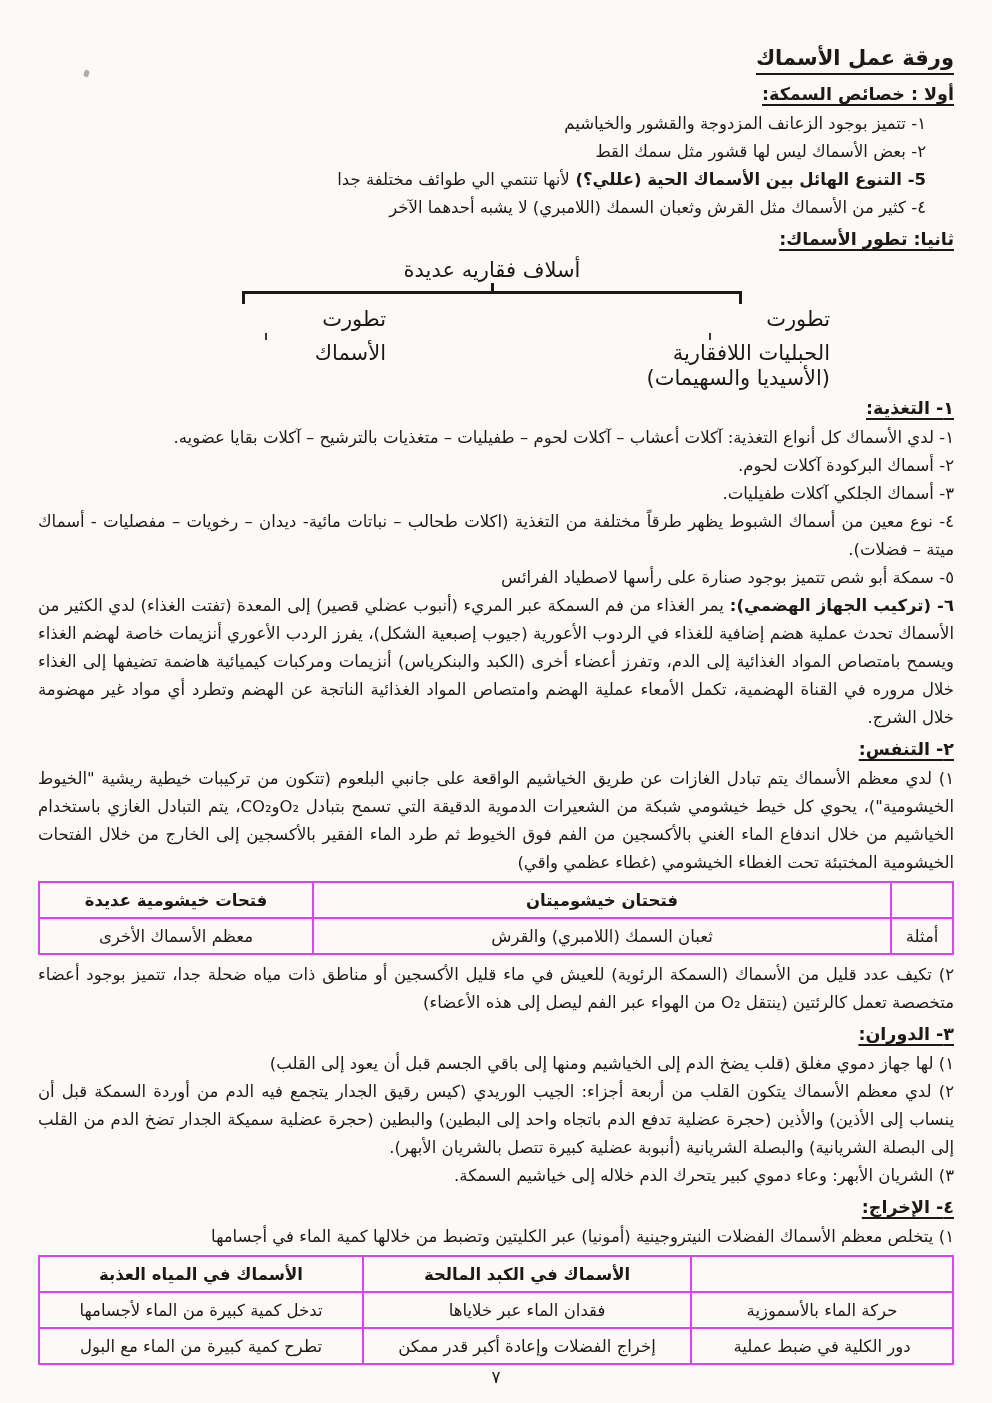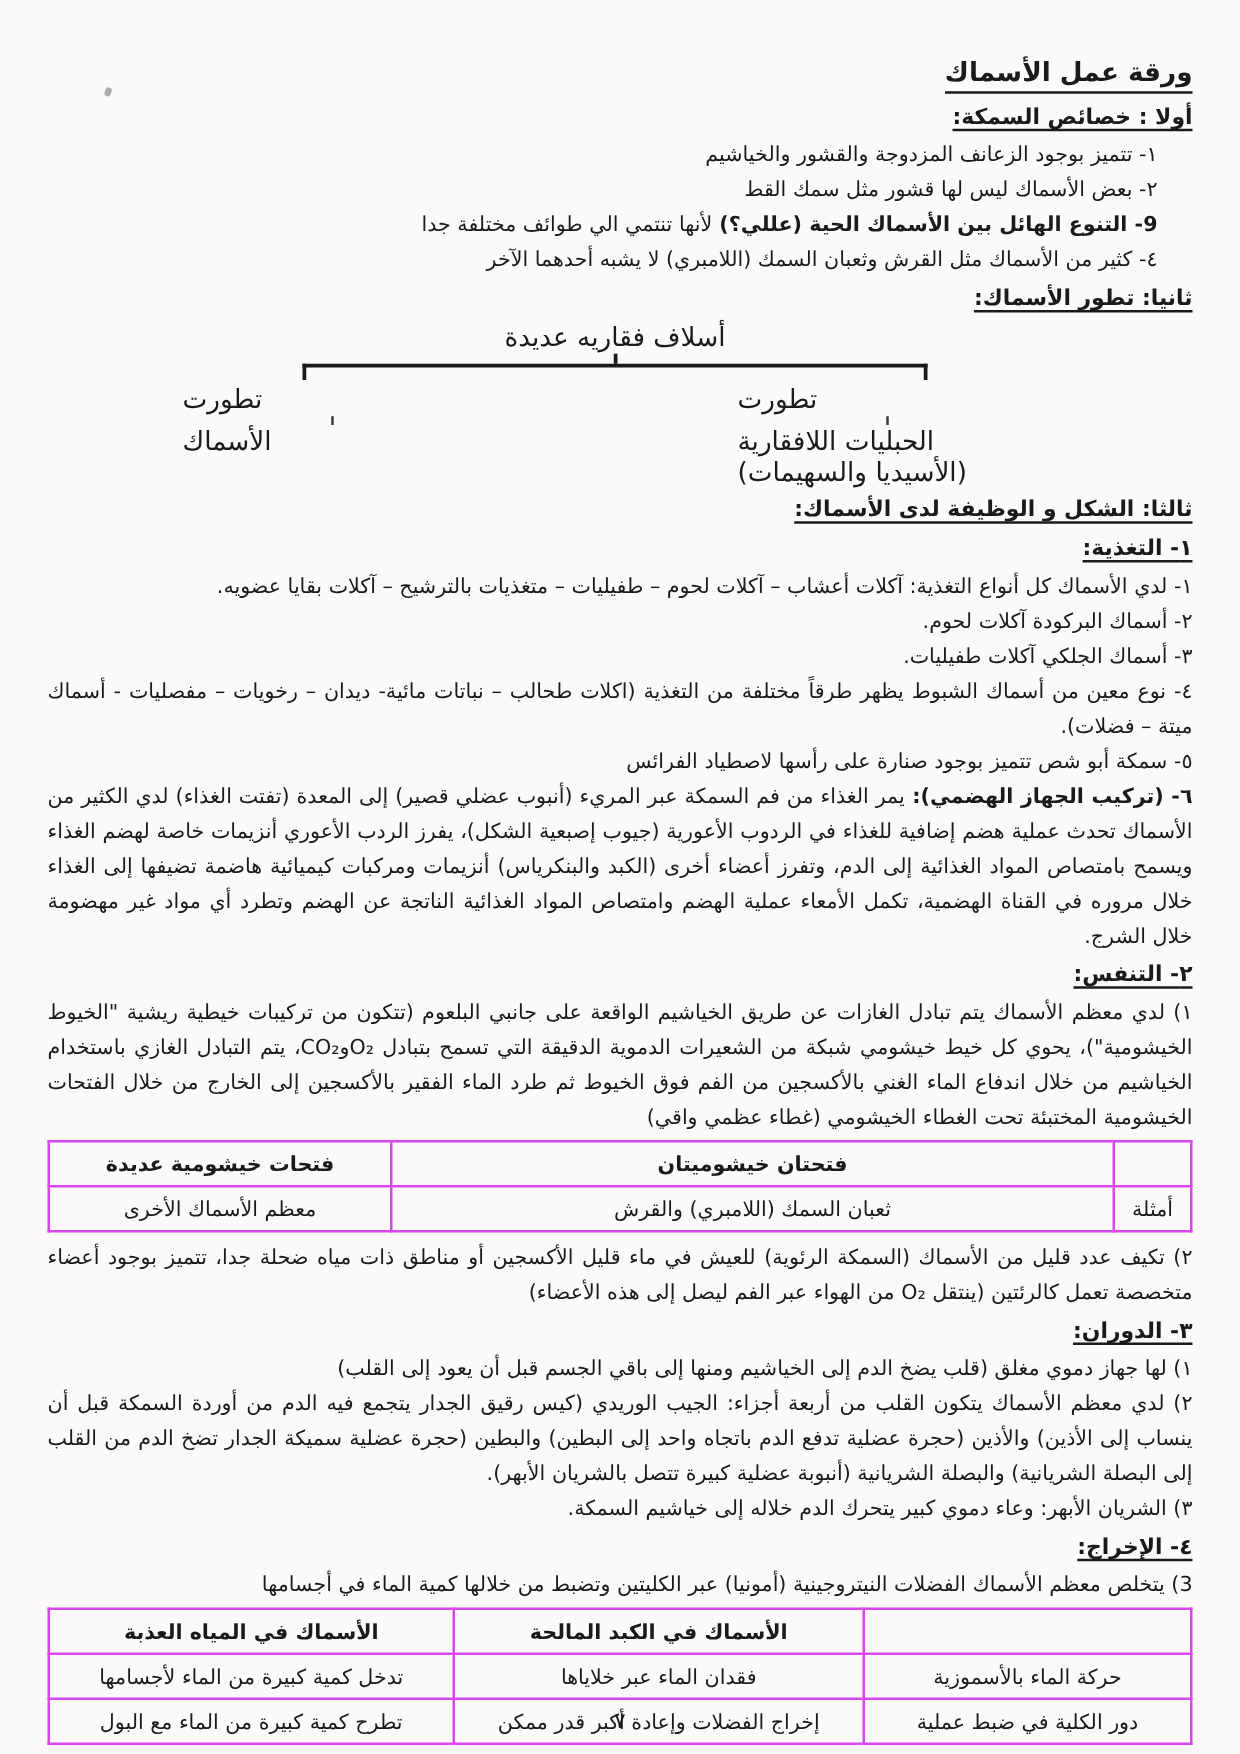--- a/index.html
+++ b/index.html
@@ -33,21 +33,21 @@
   .b{font-weight:bold;}
   
   .tree{width:500px;margin:4px auto 2px auto;position:relative;right:4px;font-size:21px;}
   .tree-root{text-align:center;line-height:26px;}
   .tick-v{width:3px;height:8px;background:#1b1a18;margin:0 auto;}
   .bracket{height:11px;border-top:3px solid #1b1a18;position:relative;margin:0;}
   .bracket::before,.bracket::after{content:"";position:absolute;top:-3px;width:3px;height:13px;background:#1b1a18;}
   .bracket::before{right:0;}
   .bracket::after{left:0;}
   .branches{display:flex;justify-content:space-between;margin-top:2px;}
-  .branch{width:240px;text-align:left;line-height:25px;}
+  .branch{width:240px;text-align:right;line-height:25px;}
   .branch-right{transform:translateX(88px);}
   .branch-left{transform:translateX(-96px);}
   .tick-dot{width:2px;height:7px;background:#3c3a36;margin:1px auto;}
   
   table{width:100%;border-collapse:collapse;font-size:16.5px;table-layout:fixed;margin:4px 0 6px 0;}
   td{border:2px solid #d946ef;padding:2px 8px;text-align:center;height:30px;overflow:hidden;white-space:nowrap;}
   .thead td{font-weight:bold;}
   .pageno{position:absolute;bottom:16px;left:0;right:0;text-align:center;font-size:17px;}
   .sect{margin-bottom:2px;}
 </style>
@@ -56,21 +56,21 @@
 
 <div class="page">
   <div class="speck"></div>
 
   <div class="title"><span>ورقة عمل الأسماك</span></div>
 
   <div class="sect">
     <div class="h">أولا : خصائص السمكة:</div>
     <div class="line indent"><span class="b"></span><span>١- تتميز بوجود الزعانف المزدوجة والقشور والخياشيم</span></div>
     <div class="line indent"><span class="b"></span><span>٢- بعض الأسماك ليس لها قشور مثل سمك القط</span></div>
-    <div class="line indent"><span class="b">9- التنوع الهائل بين الأسماك الحية (عللي؟)  </span><span>لأنها تنتمي الي طوائف مختلفة جدا</span></div>
+    <div class="line indent"><span class="b">5- التنوع الهائل بين الأسماك الحية (عللي؟)  </span><span>لأنها تنتمي الي طوائف مختلفة جدا</span></div>
     <div class="line indent"><span class="b"></span><span>٤- كثير من الأسماك مثل القرش وثعبان السمك (اللامبري) لا يشبه أحدهما الآخر</span></div>
   </div>
 
   <div class="sect">
     <div class="h">ثانيا: تطور الأسماك:</div>
     <div class="tree">
       <div class="tree-root">أسلاف فقاريه عديدة</div>
       <div class="tick-v"></div>
       <div class="bracket"></div>
       <div class="branches">
@@ -82,21 +82,20 @@
         </div>
         <div class="branch branch-left">
           <div>تطورت</div>
           <div class="tick-dot"></div>
           <div>الأسماك</div>
         </div>
       </div>
     </div>
   </div>
 
-  <div class="h">ثالثا: الشكل و الوظيفة لدى الأسماك:</div>
 
   <div class="sect">
     <div class="h">١- التغذية:</div>
     <div class="par"><span class="b"></span><span>١- لدي الأسماك كل أنواع التغذية: آكلات أعشاب – آكلات لحوم – طفيليات – متغذيات بالترشيح – آكلات بقايا عضويه.</span></div>
     <div class="line"><span class="b"></span><span>٢- أسماك البركودة آكلات لحوم.</span></div>
     <div class="line"><span class="b"></span><span>٣- أسماك الجلكي آكلات طفيليات.</span></div>
     <div class="par"><span class="b"></span><span>٤- نوع معين من أسماك الشبوط يظهر طرقاً مختلفة من التغذية (اكلات طحالب – نباتات مائية- ديدان – رخويات – مفصليات - أسماك ميتة – فضلات).</span></div>
     <div class="line"><span class="b"></span><span>٥- سمكة أبو شص تتميز بوجود صنارة على رأسها لاصطياد الفرائس</span></div>
     <div class="par"><span class="b">٦- (تركيب الجهاز الهضمي): </span><span>يمر الغذاء من فم السمكة عبر المريء (أنبوب عضلي قصير) إلى المعدة (تفتت الغذاء) لدي الكثير من الأسماك تحدث عملية هضم إضافية للغذاء في الردوب الأعورية (جيوب إصبعية الشكل)، يفرز الردب الأعوري أنزيمات خاصة لهضم الغذاء ويسمح بامتصاص المواد الغذائية إلى الدم، وتفرز أعضاء أخرى (الكبد والبنكرياس) أنزيمات ومركبات كيميائية هاضمة تضيفها إلى الغذاء خلال مروره في القناة الهضمية، تكمل الأمعاء عملية الهضم وامتصاص المواد الغذائية الناتجة عن الهضم وتطرد أي مواد غير مهضومة خلال الشرج.</span></div>
   </div>
@@ -128,21 +127,21 @@
 
   <div class="sect">
     <div class="h">٣- الدوران:</div>
     <div class="line">١) لها جهاز دموي مغلق (قلب يضخ الدم إلى الخياشيم ومنها إلى باقي الجسم قبل أن يعود إلى القلب)</div>
     <div class="par">٢) لدي معظم الأسماك يتكون القلب من أربعة أجزاء:  الجيب الوريدي (كيس رقيق الجدار يتجمع فيه الدم من أوردة السمكة قبل أن ينساب إلى الأذين) والأذين (حجرة عضلية تدفع الدم باتجاه واحد إلى البطين) والبطين (حجرة عضلية سميكة الجدار تضخ الدم من القلب إلى البصلة الشريانية) والبصلة الشريانية (أنبوبة عضلية كبيرة تتصل بالشريان الأبهر).</div>
     <div class="line">٣) الشريان الأبهر: وعاء دموي كبير يتحرك الدم خلاله إلى خياشيم السمكة.</div>
   </div>
 
   <div class="sect">
     <div class="h">٤- الإخراج:</div>
-    <div class="line">3) يتخلص معظم الأسماك  الفضلات النيتروجينية (أمونيا)  عبر الكليتين وتضبط من خلالها كمية الماء في أجسامها</div>
+    <div class="line">١) يتخلص معظم الأسماك  الفضلات النيتروجينية (أمونيا)  عبر الكليتين وتضبط من خلالها كمية الماء في أجسامها</div>
     <table>
       <colgroup>
           <col style="width:262px">
           <col style="width:328px">
           <col>
         </colgroup>
       <tbody>
           <tr class="thead">
         <td></td>
         <td>الأسماك في الكبد المالحة</td>

